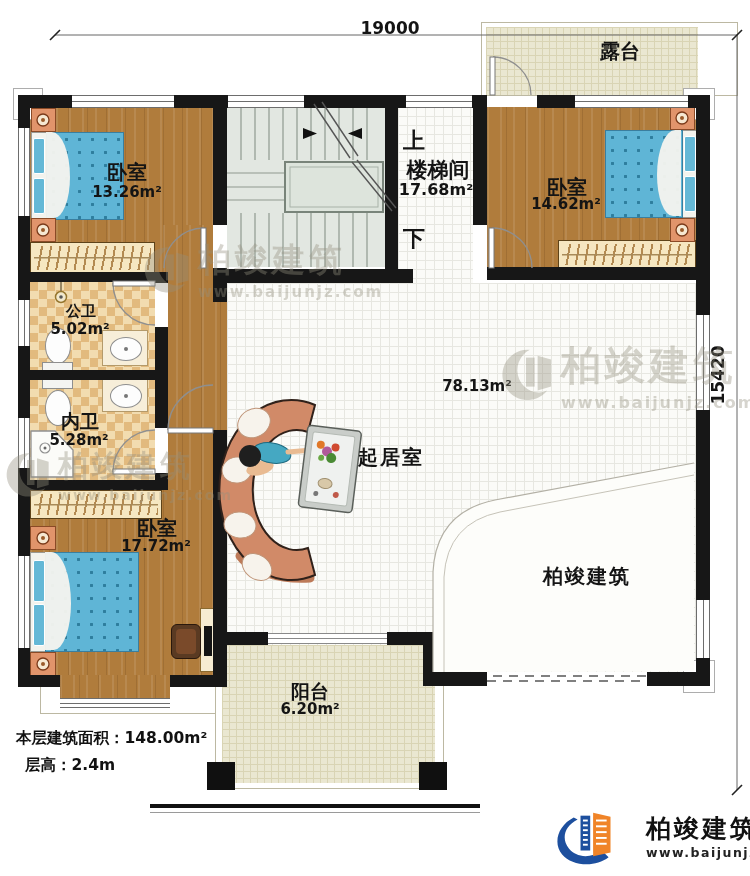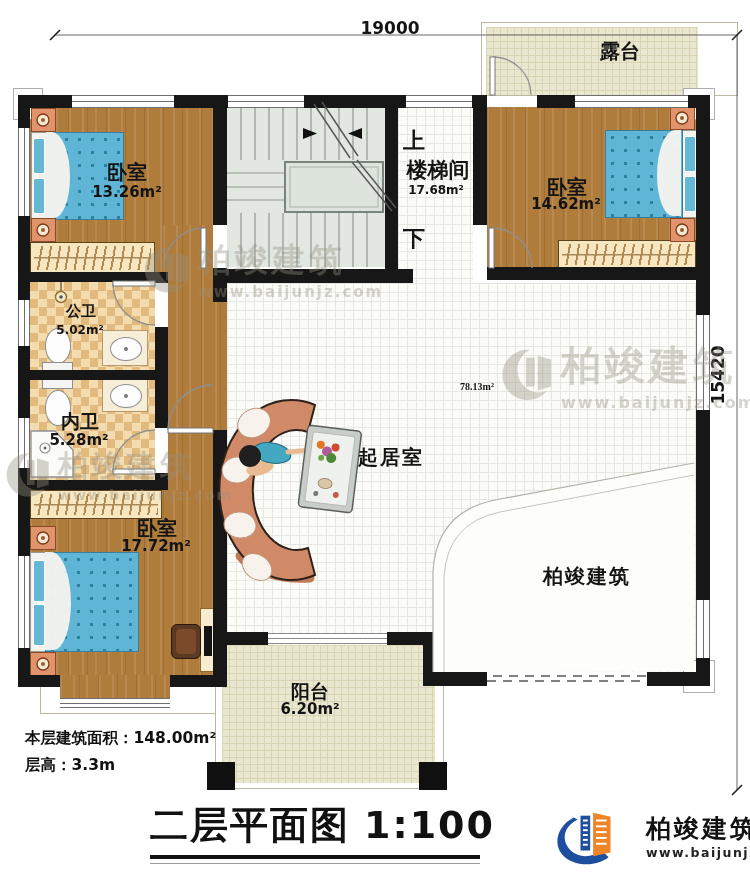--- a/index.html
+++ b/index.html
@@ -327,36 +327,36 @@
   <div class="rlabel" style="left:390px;top:29px;font-size:17px;">19000</div>
   <div class="rlabel" style="left:719px;top:375px;font-size:17px;transform:translate(-50%,-50%) rotate(-90deg);">15420</div>
 
   <div class="rlabel" style="left:620px;top:51px;font-size:20px;">露台</div>
 
   <div class="rlabel" style="left:127px;top:172px;font-size:20px;">卧室</div>
   <div class="rlabel" style="left:127px;top:193px;font-size:15px;">13.26m²</div>
 
   <div class="rlabel" style="left:414px;top:141px;font-size:22px;">上</div>
   <div class="rlabel" style="left:438px;top:170px;font-size:21px;">楼梯间</div>
-  <div class="rlabel" style="left:436px;top:190px;font-size:12px;">17.68m²</div>
+  <div class="rlabel" style="left:436px;top:190px;font-size:16px;">17.68m²</div>
   <div class="rlabel" style="left:414px;top:239px;font-size:22px;">下</div>
 
   <div class="rlabel" style="left:567px;top:187px;font-size:20px;">卧室</div>
   <div class="rlabel" style="left:566px;top:205px;font-size:15px;">14.62m²</div>
 
   <div class="rlabel" style="left:81px;top:312px;font-size:15px;">公卫</div>
-  <div class="rlabel" style="left:80px;top:330px;font-size:12px;">5.02m²</div>
+  <div class="rlabel" style="left:80px;top:330px;font-size:15px;">5.02m²</div>
 
   <div class="rlabel" style="left:80px;top:422px;font-size:19px;">内卫</div>
   <div class="rlabel" style="left:79px;top:441px;font-size:15px;text-align:right;">5.28m²</div>
 
   <div class="rlabel" style="left:157px;top:528px;font-size:20px;">卧室</div>
   <div class="rlabel" style="left:156px;top:547px;font-size:15px;">17.72m²</div>
 
-  <div class="rlabel" style="left:477px;top:387px;font-size:10px;font-family:Liberation Serif, serif;">78.13m²</div>
+  <div class="rlabel" style="left:477px;top:387px;font-size:15px;">78.13m²</div>
   <div class="rlabel" style="left:391px;top:457px;font-size:20px;letter-spacing:2px;">起居室</div>
 
   <div class="rlabel" style="left:587px;top:576px;font-size:20px;letter-spacing:2px;">柏竣建筑</div>
 
   <div class="rlabel" style="left:310px;top:692px;font-size:19px;">阳台</div>
   <div class="rlabel" style="left:310px;top:710px;font-size:15px;">6.20m²</div>
 
   <div class="wm" style="left:140px;top:238px;">
     <svg width="52" height="52" viewBox="0 0 60 60">
       <path d="M34 4 A26 26 0 1 0 52 46 A20 21 0 1 1 34 4 Z" fill="#94907f"></path>
@@ -384,27 +384,24 @@
       <path d="M34 4 A26 26 0 1 0 52 46 A20 21 0 1 1 34 4 Z" fill="#94907f"></path>
       <rect x="30" y="12" width="9" height="30" fill="#94907f"></rect>
       <polygon points="42,10 56,14 56,42 42,46" fill="#94907f"></polygon>
     </svg>
     <div class="wmtxt">
       <span class="wmname" style="font-size:30px;">柏竣建筑</span>
       <span class="wmurl" style="font-size:14px;">www.baijunjz.com</span>
     </div>
   </div>
 
-  <div class="note" style="left:25px;top:728px;font-size:15.5px;">本层建筑面积：148.00m²</div>
-  <div class="note" style="left:25px;top:755px;font-size:15.5px;">层高：3.3m</div>
+  <div class="note" style="left:16px;top:728px;font-size:15.5px;">本层建筑面积：148.00m²</div>
+  <div class="note" style="left:25px;top:755px;font-size:15.5px;">层高：2.4m</div>
 
   <div id="titleblock">
-    <div id="titlemain">
-      <span>二层平面图</span><span id="titlescale">1:100</span>
-    </div>
     <div id="titleunder1"></div>
     <div id="titleunder2"></div>
   </div>
 
   <div id="brand">
     <svg width="92" height="60" viewBox="0 0 94 62">
       <path d="M24 12 C8 20 2 38 12 50 C22 62 46 64 60 53 L53 46 C41 55 26 53 19 44 C11 34 14 21 28 14 Z" fill="#1d4f9e"></path>
       <rect x="31" y="10" width="10" height="36" fill="#1d4f9e"></rect>
       <g fill="#ffffff">
           <rect x="33.5" y="14" width="5" height="2"></rect>

